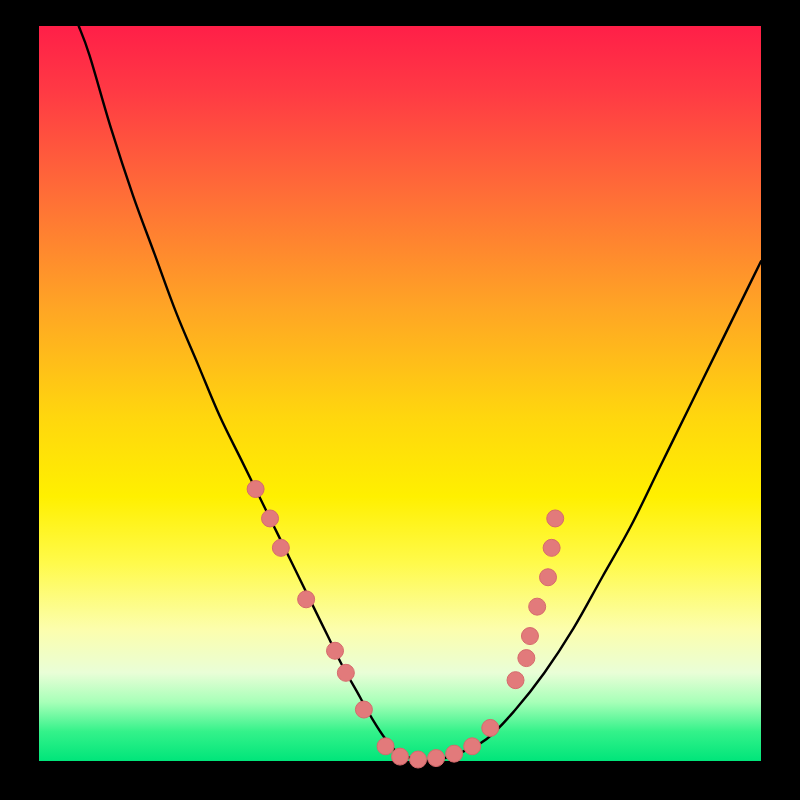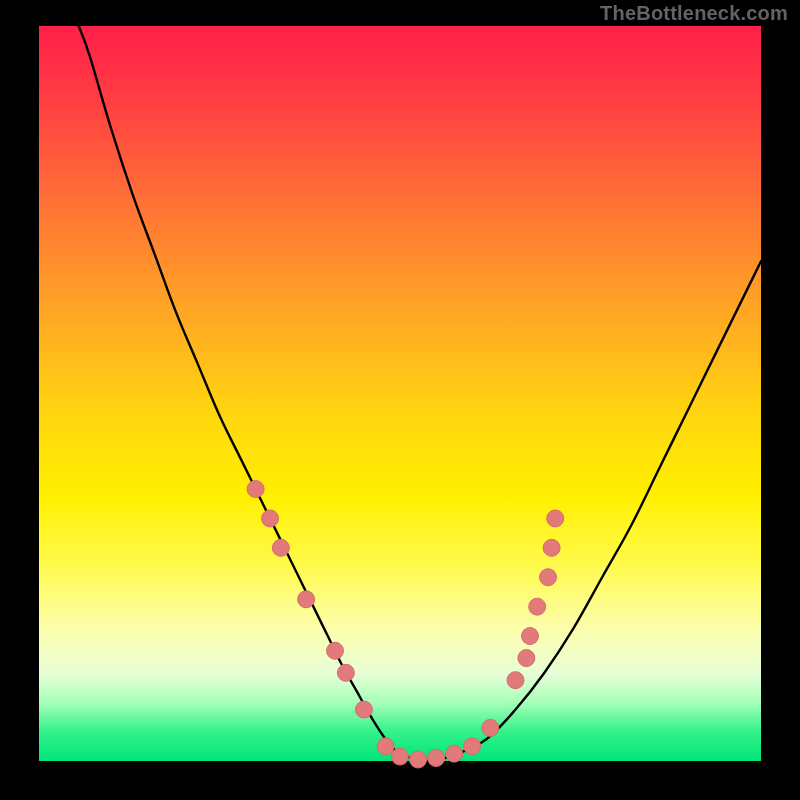--- a/index.html
+++ b/index.html
@@ -83,14 +83,13 @@
         <circle cx="515.52" cy="680.15" r="8.5" fill="#e27a7b" stroke="#d66a6c" stroke-width="1"></circle>
         <circle cx="526.35" cy="658.1" r="8.5" fill="#e27a7b" stroke="#d66a6c" stroke-width="1"></circle>
         <circle cx="529.96" cy="636.05" r="8.5" fill="#e27a7b" stroke="#d66a6c" stroke-width="1"></circle>
         <circle cx="537.18" cy="606.65" r="8.5" fill="#e27a7b" stroke="#d66a6c" stroke-width="1"></circle>
         <circle cx="548.01" cy="577.25" r="8.5" fill="#e27a7b" stroke="#d66a6c" stroke-width="1"></circle>
         <circle cx="551.62" cy="547.85" r="8.5" fill="#e27a7b" stroke="#d66a6c" stroke-width="1"></circle>
         <circle cx="555.23" cy="518.45" r="8.5" fill="#e27a7b" stroke="#d66a6c" stroke-width="1"></circle>
       </g>
   </svg>
 
-  <div class="watermark">TheBottleneck.com</div>
 </div>
 
 </body></html>

